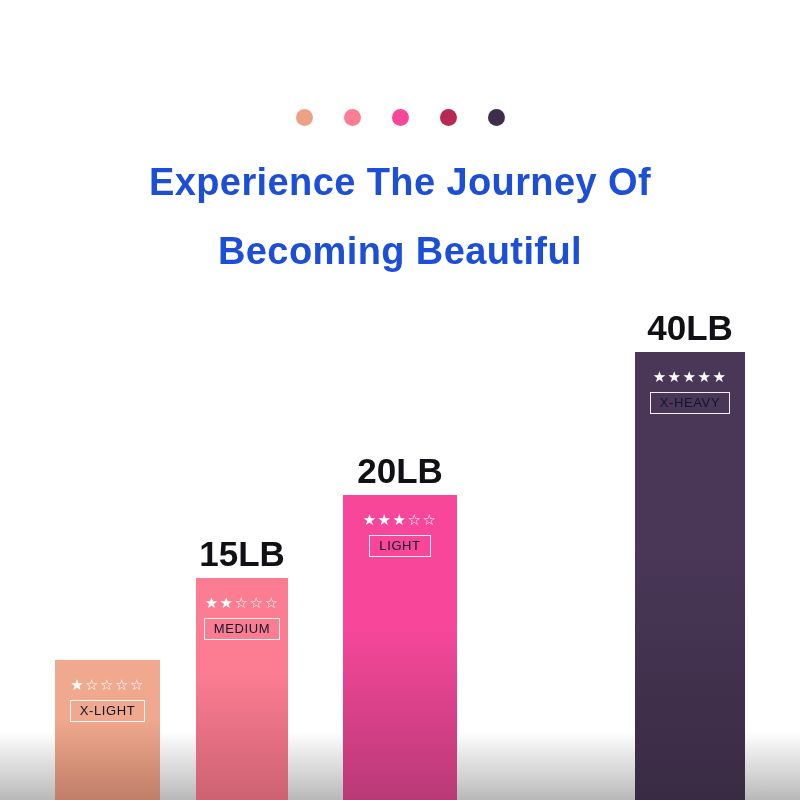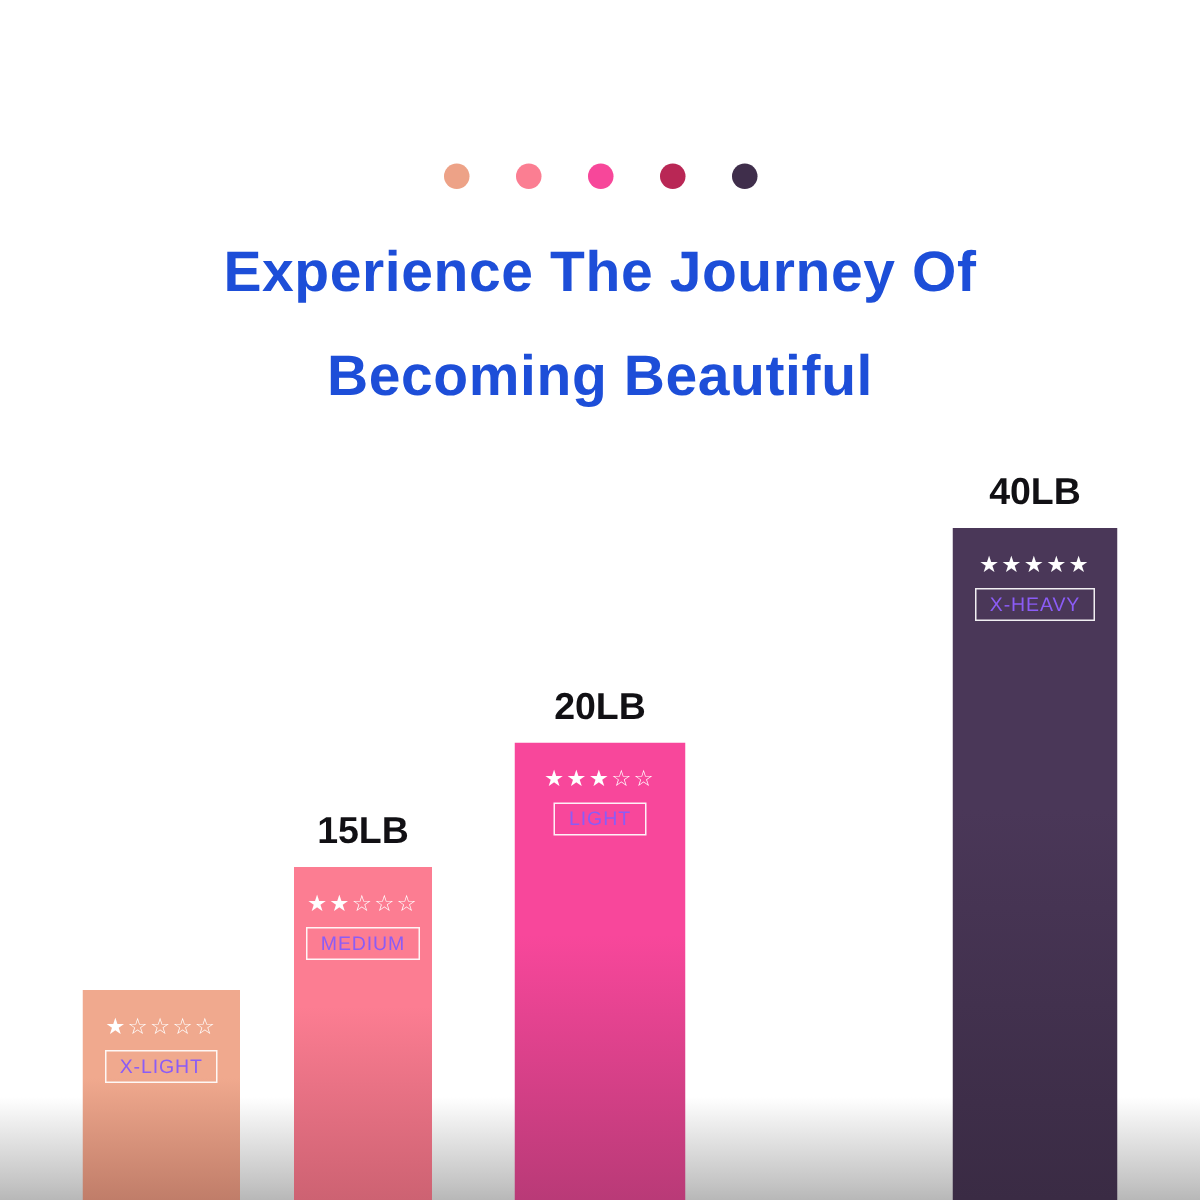--- a/index.html
+++ b/index.html
@@ -67,21 +67,21 @@
     position: absolute;
     bottom: 0;
   }
   .bar-weight {
     position: absolute;
     left: 0;
     width: 100%;
     text-align: center;
     color: #111014;
     font-weight: bold;
-    font-size: 25px;
+    font-size: 35px;
     letter-spacing: 0px;
     line-height: 38px;
   }
   .bar {
     position: absolute;
     left: 0;
     bottom: 0;
     width: 100%;
     overflow: hidden;
   }
@@ -101,21 +101,21 @@
     font-size: 15px;
     letter-spacing: 1.5px;
     line-height: 17px;
     white-space: nowrap;
   }
   .tier {
     display: inline-block;
     margin-top: 7px;
     padding: 2px 9px 3px 9px;
     border: 1.5px solid rgba(255,255,255,0.92);
-    color: #8b5cf6;
+    color: #0f172a;
     font-size: 13px;
     letter-spacing: 0.6px;
     line-height: 15px;
     white-space: nowrap;
   }
 
   
   .floor {
     position: absolute;
     bottom: 0;

